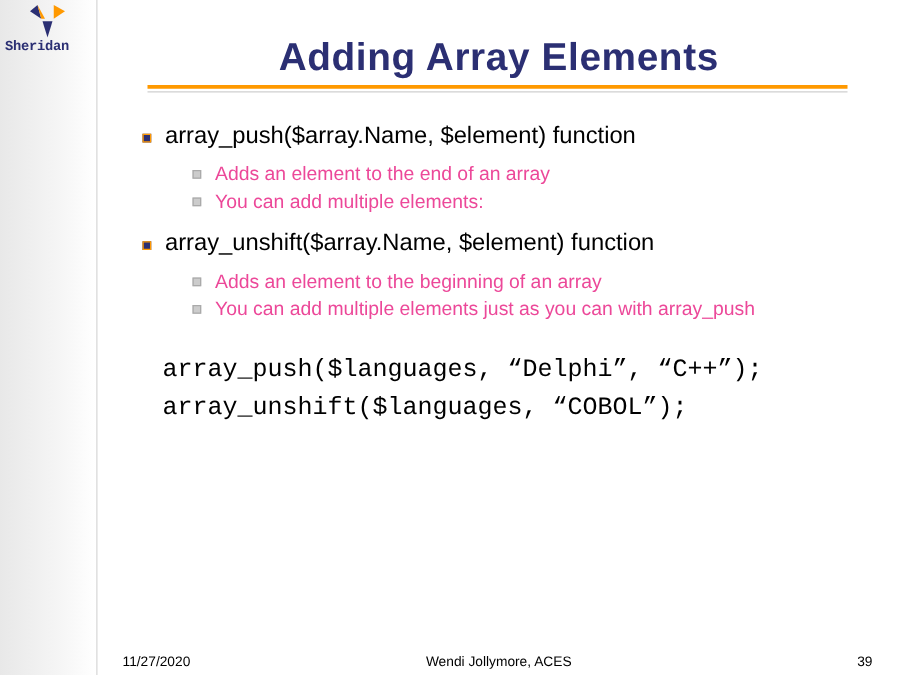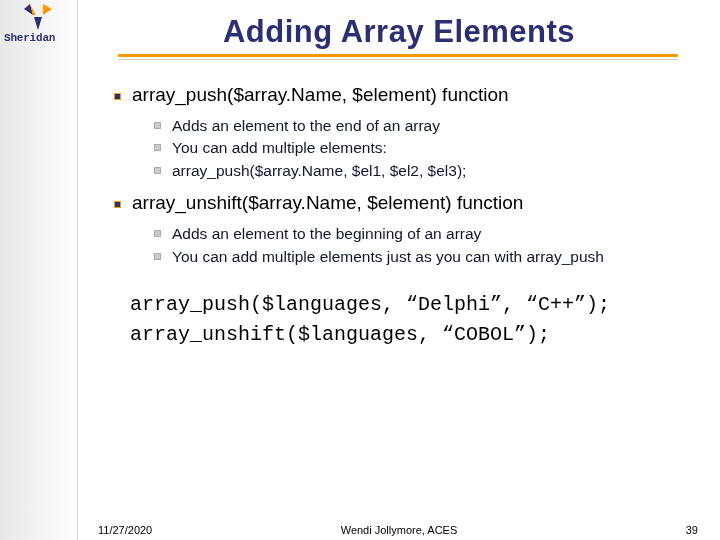--- a/index.html
+++ b/index.html
@@ -45,21 +45,21 @@
     width: 642px;
     height: 540px;
     padding: 0;
   }
   .title {
     font-family: Verdana, sans-serif;
     font-size: 31px;
     font-weight: bold;
     color: #2b2f73;
     text-align: center;
-    margin-top: 14px;
+    margin-top: 28px;
     letter-spacing: 0.5px;
   }
   .title-rule {
     height: 3px;
     background: #ff9900;
     width: 560px;
     margin: 4px 0 0 40px;
   }
   .title-rule-shadow {
     height: 1px;
@@ -80,21 +80,21 @@
   }
   .lvl1-dot {
     position: absolute;
     left: 0; top: 9px;
     width: 7px; height: 7px;
     background: #2b2f73;
     border: 1px solid #ff9900;
   }
   .lvl2 {
     font-size: 15.5px;
-    color: #0f172a;
+    color: #ec4899;
     margin: 3px 0 3px 40px;
     position: relative;
     padding-left: 18px;
     line-height: 1.25;
     font-family: Verdana, sans-serif;
   }
   .lvl2-dot {
     position: absolute;
     left: 0; top: 6px;
     width: 7px; height: 7px;
@@ -150,24 +150,20 @@
       <span>array_push($array.Name, $element) function</span>
     </div>
     <div class="lvl2">
       <span class="lvl2-dot"></span>
       <span>Adds an element to the end of an array</span>
     </div>
     <div class="lvl2">
       <span class="lvl2-dot"></span>
       <span>You can add multiple elements:</span>
     </div>
-    <div class="lvl2">
-      <span class="lvl2-dot"></span>
-      <span>array_push($array.Name, $el1, $el2, $el3);</span>
-    </div>
 
     <div class="lvl1" style="margin-top:12px;">
       <span class="lvl1-dot"></span>
       <span>array_unshift($array.Name, $element) function</span>
     </div>
     <div class="lvl2">
       <span class="lvl2-dot"></span>
       <span>Adds an element to the beginning of an array</span>
     </div>
     <div class="lvl2">

